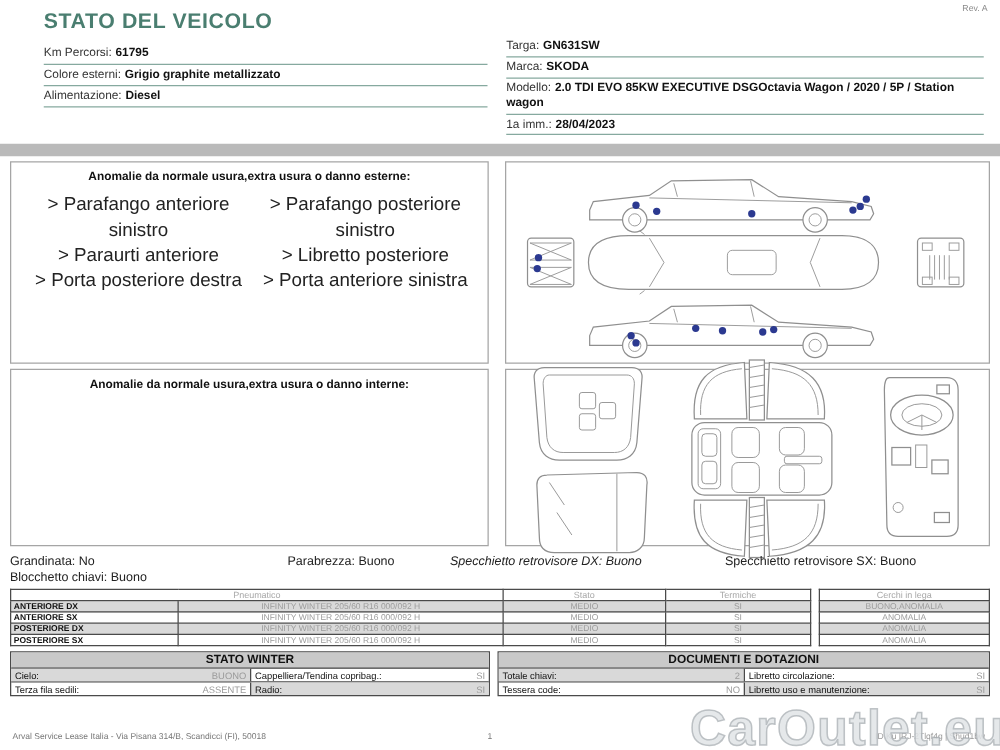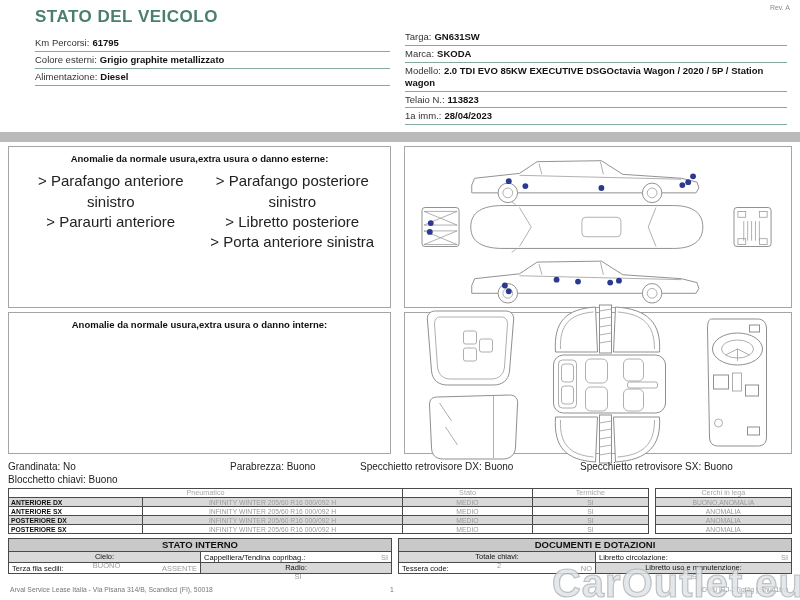--- a/index.html
+++ b/index.html
@@ -19,21 +19,21 @@
   .tpanel{width:388px;padding:6px 9px;}
   .dpanel{flex:1;display:flex;align-items:center;justify-content:center;}
   .sec1{height:162px;} .sec2{height:142px;}
   .phead{font-size:9.5px;font-weight:bold;color:#111;margin-bottom:7px;}
   .cols{display:flex;}
   .col{width:50%;}
   .aitem{font-size:15px;color:#222;line-height:1.35;padding-left:4px;}
   .aitem::before{content:"> ";}
   .summary{margin:7px 8px 2px 8px;font-size:10px;color:#222;}
   .sline1{display:flex;}
-  .s1{width:222px;} .s2{width:130px;} .s3{width:220px;}
+  .s1{width:222px;} .s2{width:130px;} .s3{width:220px;font-style:italic;}
   .sline2{margin-top:2px;}
   .tyrewrap{display:flex;gap:6px;margin:3px 8px 0 8px;}
   table{border-collapse:collapse;padding-left:40px;}
   .tyre-main{width:644px;table-layout:fixed;}
   .tyre-main th,.tyre-main td,.tyre-cerchi th,.tyre-cerchi td{
      border:1px solid #4a4a4a;font-size:6.8px;height:8px;padding:0 2px;line-height:1.1;}
   .tyre-main th,.tyre-cerchi th{color:#A8A8A8;font-weight:normal;text-align:center;font-size:7.2px;}
   .pos{font-weight:bold;color:#111;text-align:left;}
   .spec{color:#9B9B9B;text-align:center;}
   .c{color:#9B9B9B;text-align:center;}
@@ -42,21 +42,21 @@
   tr.sh td{background:#D9D9D9;}
   .btwrap{display:flex;gap:6px;margin:4px 8px 0 8px;align-items:flex-start;}
   .btable{border:1px solid #4a4a4a;box-sizing:border-box;}
   .bt-header{background:#C9C9C9;border-bottom:1px solid #4a4a4a;font-weight:bold;
      font-size:9.5px;text-align:center;color:#111;height:12px;line-height:12px;}
   .bt-row{display:flex;border-bottom:1px solid #4a4a4a;height:10px;}
   .bt-row:last-child{border-bottom:none;}
   .bt-cell{display:flex;justify-content:space-between;align-items:center;width:50%;
      padding:0 3px;box-sizing:border-box;font-size:7.5px;}
   .bt-cell + .bt-cell,.bt-sub + .bt-sub{border-left:1px solid #4a4a4a;}
-  .bt-cell.sh,.bt-sub.sh{background:#D9D9D9;flex-direction:column;}
+  .bt-cell.sh,.bt-sub.sh{background:#D9D9D9;}
   .bl{color:#111;white-space:nowrap;}
   .bv{color:#9B9B9B;margin-left:4px;white-space:nowrap;}
   .footer{position:absolute;bottom:7px;left:0;width:100%;font-size:6.8px;color:#777;}
   .f-addr{position:absolute;left:10px;bottom:0;}
   .f-page{position:absolute;left:390px;bottom:0;}
   .f-id{position:absolute;right:12px;bottom:0;color:#999;}
   .watermark{position:absolute;right:-4px;bottom:-6px;font-size:40px;font-weight:bold;
      color:rgba(225,228,230,0.85);-webkit-text-stroke:1.2px rgba(160,166,170,0.65);
      letter-spacing:1px;pointer-events:none;}
   svg{display:block;}
@@ -73,34 +73,34 @@
 <div class="hdr">
   <div class="hcol-l">
     <div class="hfield"><span class="hl">Km Percorsi:</span><span class="hv">61795</span></div>
     <div class="hfield"><span class="hl">Colore esterni:</span><span class="hv">Grigio graphite metallizzato</span></div>
     <div class="hfield"><span class="hl">Alimentazione:</span><span class="hv">Diesel</span></div>
   </div>
   <div class="hcol-r">
     <div class="hfield"><span class="hl">Targa:</span><span class="hv">GN631SW</span></div>
     <div class="hfield"><span class="hl">Marca:</span><span class="hv">SKODA</span></div>
     <div class="hfield"><span class="hl">Modello:</span><span class="hv">2.0 TDI EVO 85KW EXECUTIVE DSGOctavia Wagon / 2020 / 5P / Station wagon</span></div>
-    <div class="hfield"><span class="hl">Telaio N.:</span><span class="hv">113823</span></div>
     <div class="hfield"><span class="hl">1a imm.:</span><span class="hv">28/04/2023</span></div>
   </div>
 </div>
 
 <div class="graybar"></div>
 
 <div class="secrow">
   <div class="panel tpanel sec1">
     <div class="phead">Anomalie da normale usura,extra usura o danno esterne:</div>
     <div class="cols">
       <div class="col">
         <div class="aitem">Parafango anteriore sinistro</div>
         <div class="aitem">Paraurti anteriore</div>
+        <div class="aitem">Porta posteriore destra</div>
       </div>
       <div class="col">
         <div class="aitem">Parafango posteriore sinistro</div>
         <div class="aitem">Libretto posteriore</div>
         <div class="aitem">Porta anteriore sinistra</div>
       </div>
     </div>
   </div>
   <div class="panel dpanel sec1">
     <svg width="386" height="156" viewBox="0 0 385 160" preserveAspectRatio="xMidYMid meet">
@@ -297,21 +297,21 @@
         </tr>
       <tr>
           <td>ANOMALIA</td>
         </tr>
     </tbody>
   </table>
 </div>
 
 <div class="btwrap">
   <div class="btable" style="width:384px">
-    <div class="bt-header">STATO INTERNO</div>
+    <div class="bt-header">STATO WINTER</div>
     <div class="bt-row">
       <div class="bt-cell sh">
           <span class="bl">Cielo:</span>
           <span class="bv">BUONO</span>
         </div>
       <div class="bt-cell">
           <span class="bl">Cappelliera/Tendina copribag.:</span>
           <span class="bv">SI</span>
         </div>
     </div>

